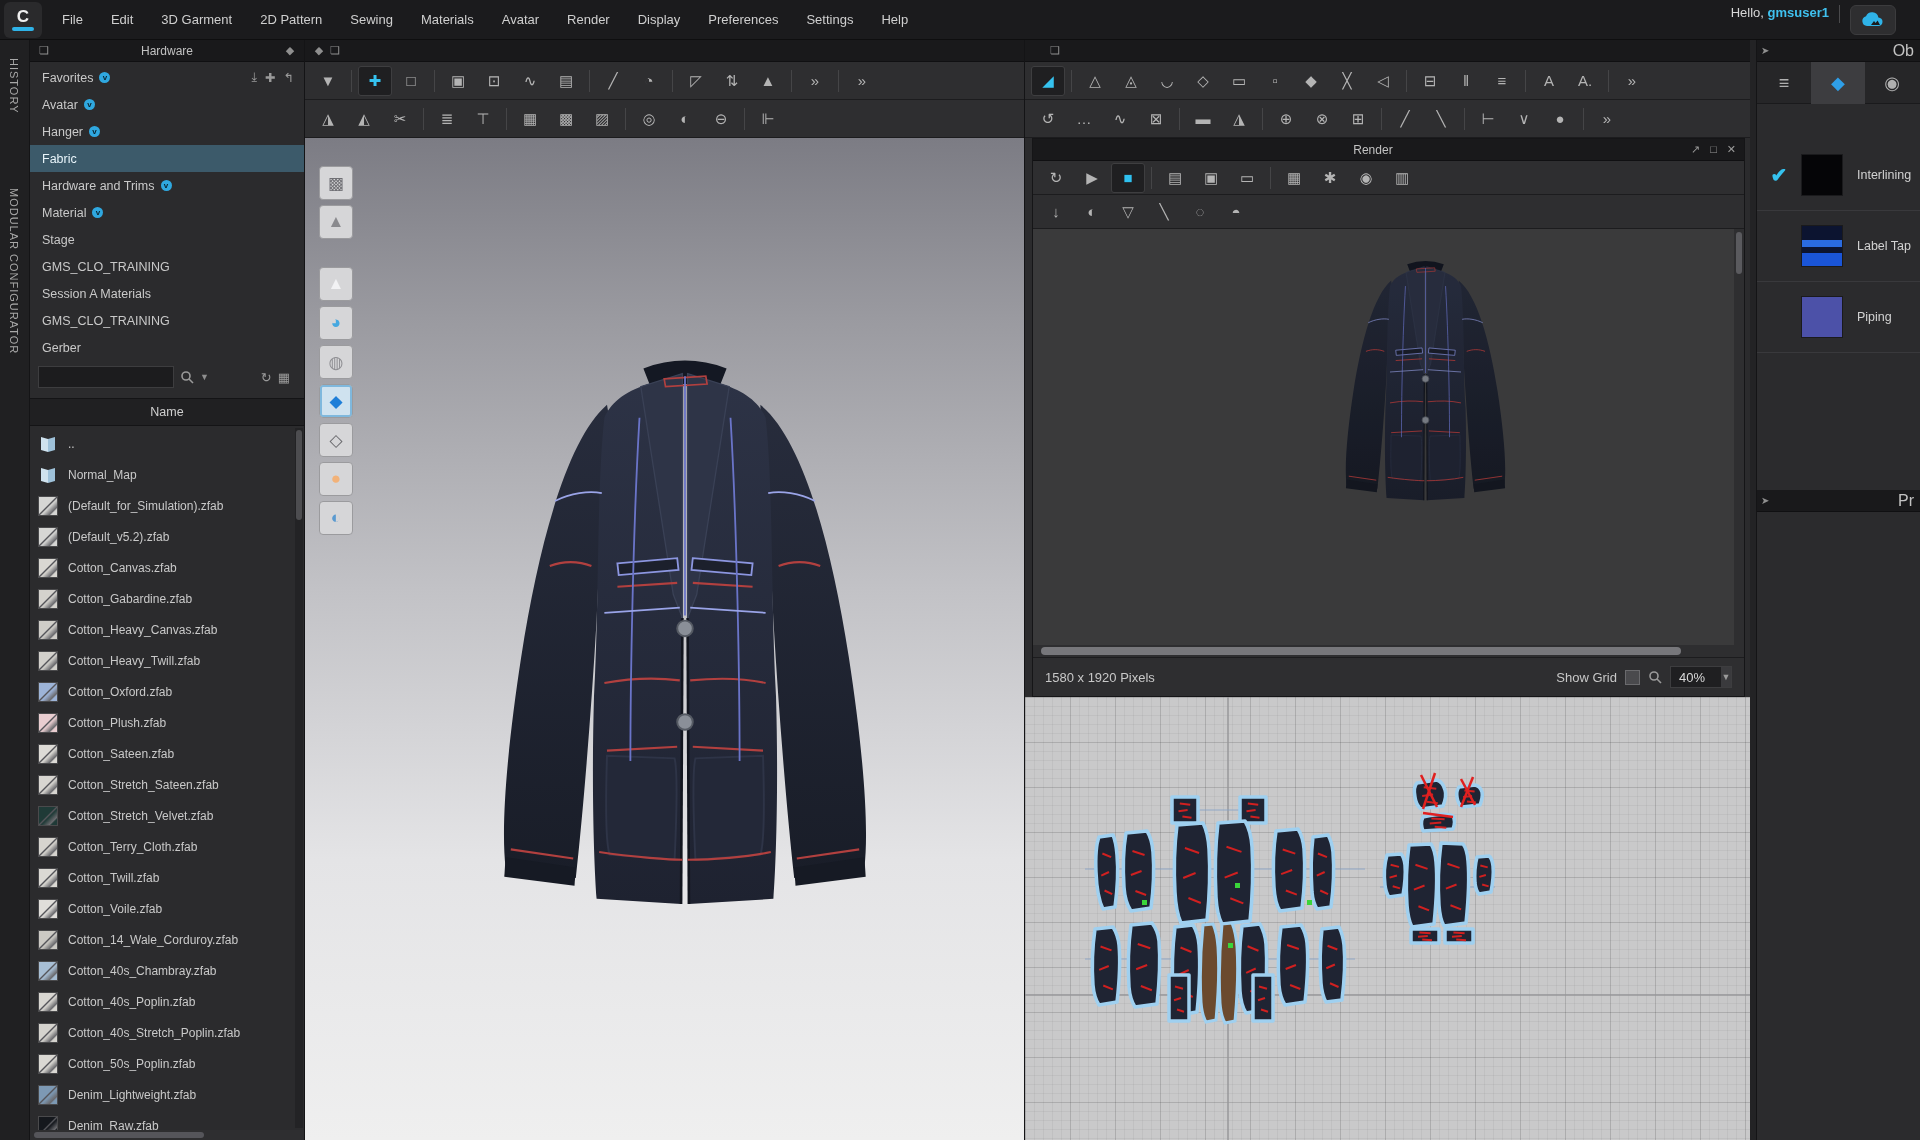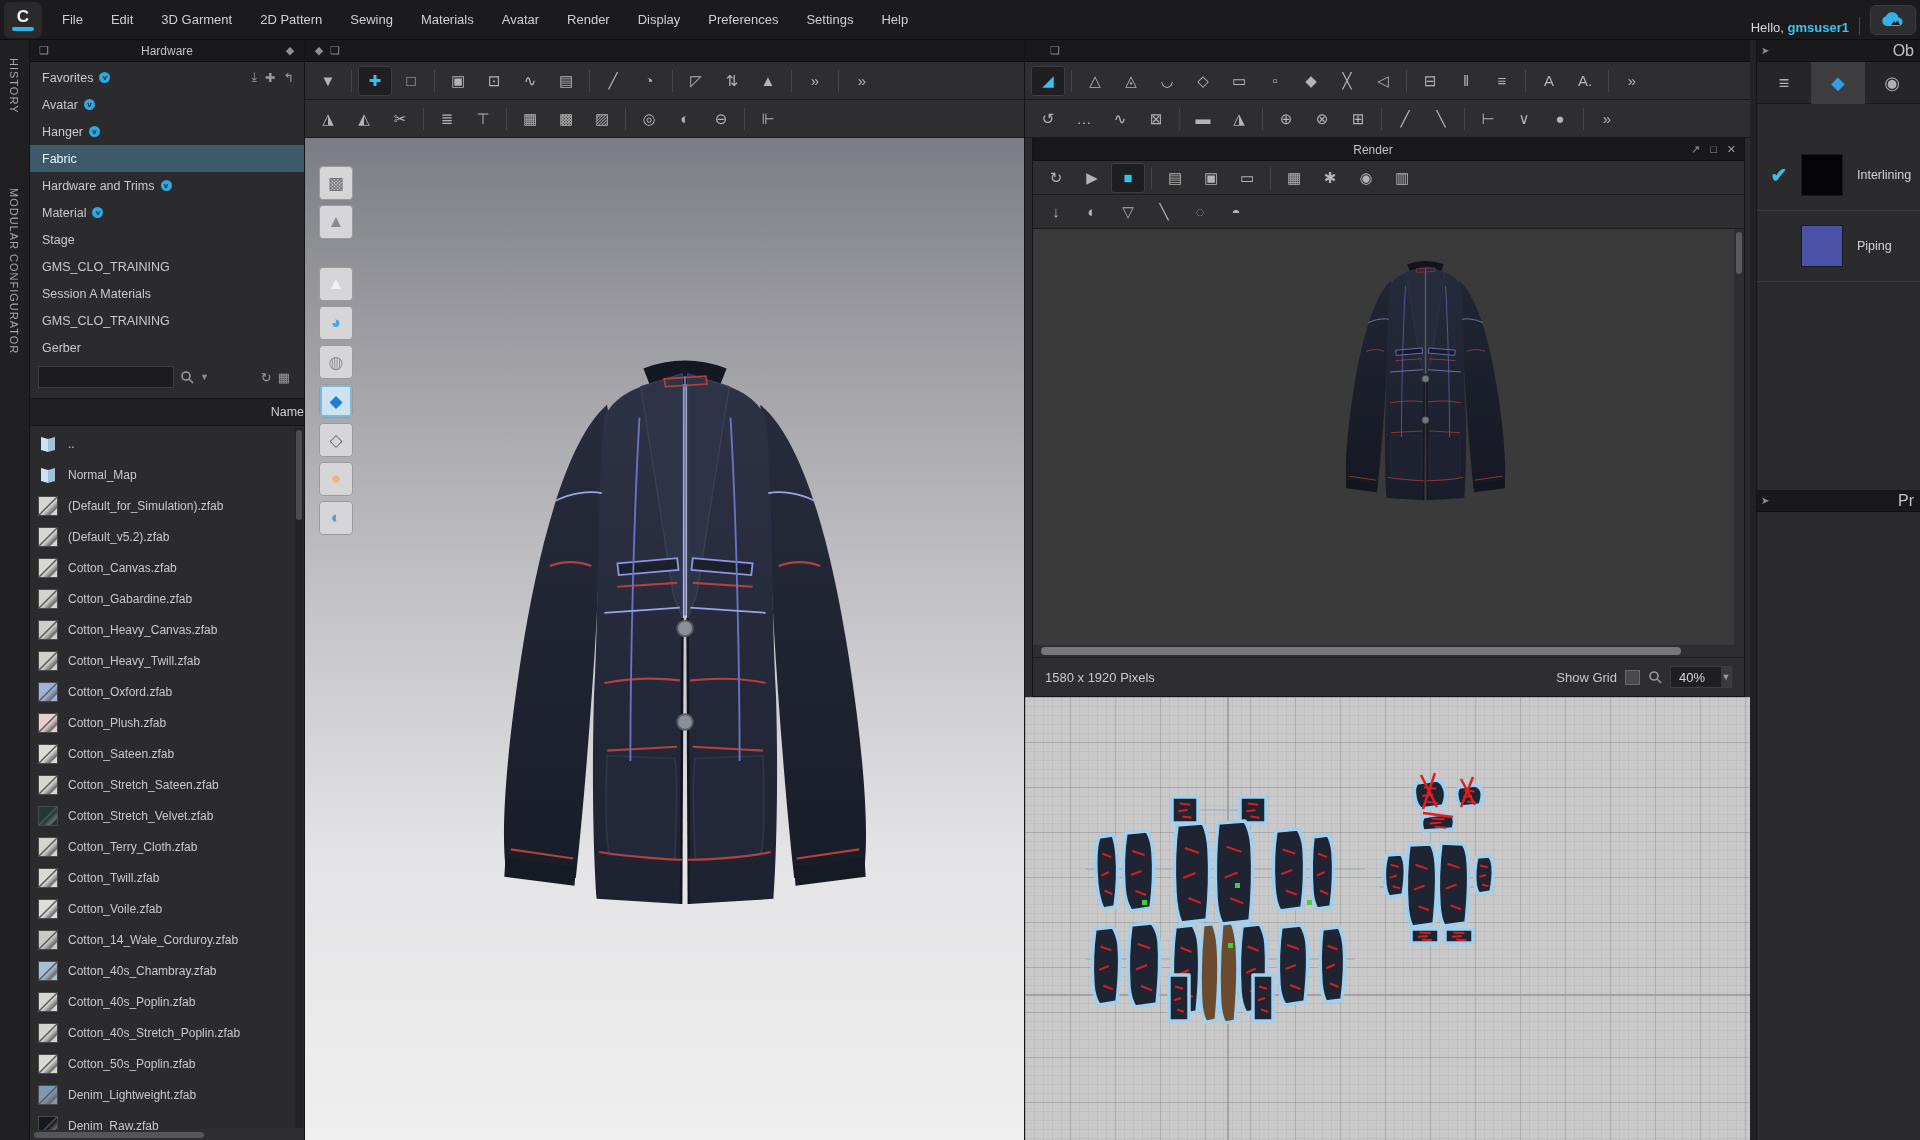--- a/index.html
+++ b/index.html
@@ -8,21 +8,21 @@
   .abs { position:absolute; }
 
   
   #menubar { left:0; top:0; width:1920px; height:40px; background:#1b1b1d;
     display:flex; align-items:center; border-bottom:1px solid #0e0e0f; }
   #logo { width:38px; height:36px; margin:2px 6px 2px 4px; background:#2a2a2c; border-radius:6px;
     display:flex; flex-direction:column; align-items:center; justify-content:center; }
   #logo .c { color:#f0f0f0; font-weight:bold; font-size:17px; line-height:17px; }
   #logo .bar { width:22px; height:4px; background:#2fb3e8; border-radius:2px; margin-top:2px; }
   .menu-item { padding:0 14px; height:40px; display:flex; align-items:center; color:#cfcfcf; font-size:13px; cursor:default; }
-  #menubar-right { margin-left:auto; display:flex; align-items:flex-end; gap:10px; padding-right:4px; }
+  #menubar-right { margin-left:auto; display:flex; align-items:flex-start; gap:10px; padding-right:24px; }
   #greeting { font-size:13px; color:#d8d8d8; }
   #greeting b { color:#3fc1ef; font-weight:bold; }
   #menu-sep { width:1px; height:18px; background:#4a4a4c; }
   #cloud-btn { width:46px; height:30px; background:#2e2e30; border:1px solid #3c3c3e; border-radius:6px;
     display:flex; align-items:center; justify-content:center; }
 
   
   #leftstrip { left:0; top:40px; width:30px; height:1100px; background:#202022; border-right:1px solid #141416; }
   .vtab { writing-mode:vertical-rl; text-orientation:mixed; color:#a8a8a8; font-size:11px;
     letter-spacing:1px; position:absolute; left:8px; }
@@ -36,21 +36,21 @@
   .mini-ic { color:#8f8f8f; font-size:11px; width:16px; text-align:center; }
   #lib-cats { position:absolute; left:0; top:24px; width:100%; }
   .cat-row { height:27px; display:flex; align-items:center; padding-left:12px; gap:6px; font-size:12.5px; color:#c9c9c9; }
   .cat-row.sel { background:#3c5a6a; color:#e8f4fa; }
   .cat-badge { width:11px; height:11px; border-radius:50%; background:#2fa8e0; display:inline-block;
     font-size:8px; color:#08222e; text-align:center; line-height:11px; font-weight:bold; }
   .cat-extra { margin-left:auto; padding-right:10px; display:flex; gap:8px; color:#9a9a9a; }
   #lib-search { position:absolute; left:0; top:322px; width:100%; height:30px; display:flex; align-items:center; padding:0 8px; gap:6px; }
   #lib-search input { width:136px; height:22px; background:#1c1c1e; border:1px solid #3d3d3f; color:#d0d0d0; padding:0 6px; font-size:12px; }
   #name-header { position:absolute; left:0; top:358px; width:100%; height:28px; background:#202022;
-    display:flex; align-items:center; justify-content:flex-end; font-size:12.5px; color:#cfcfcf; border-top:1px solid #141416; border-bottom:1px solid #141416; }
+    display:flex; align-items:center; justify-content:center; font-size:12.5px; color:#cfcfcf; border-top:1px solid #141416; border-bottom:1px solid #141416; }
   #file-list { position:absolute; left:0; top:388px; width:100%; height:702px; overflow:hidden; }
   .file-row { height:31px; display:flex; align-items:center; gap:10px; padding-left:8px; }
   .file-thumb { width:20px; height:20px; flex:0 0 20px; border:1px solid #4a4a4c; position:relative; overflow:hidden; }
   .file-thumb.folder { border:none; }
   .file-label { font-size:12px; color:#c9c9c9; white-space:nowrap; }
   #lib-vscroll { position:absolute; right:1px; top:388px; width:8px; height:700px; background:#232325; }
   #lib-vscroll .thumb { position:absolute; left:1px; top:2px; width:6px; height:90px; background:#4d4d50; border-radius:3px; }
   #lib-hscroll { position:absolute; left:0; bottom:0; width:100%; height:10px; background:#2e2e30; }
   #lib-hscroll .thumb { position:absolute; left:4px; top:2px; width:170px; height:6px; background:#55555a; border-radius:3px; }
 
@@ -647,20 +647,25 @@
       <div class="obj-tab">◉</div>
     </div>
   <div id="fabric-rows">
       <div class="fab-row">
         <span class="fab-check">✔</span>
         <span class="fab-swatch" style="background:#050507;"></span>
         <span class="fab-label">Interlining</span>
       </div>
       <div class="fab-row">
         <span class="fab-check"></span>
+        <span class="fab-swatch" style="background:linear-gradient(180deg,#0c1430 0 34%,#2a6be0 34% 52%,#0c1430 52% 68%,#1a55d8 68% 100%);"></span>
+        <span class="fab-label">Label Tap</span>
+      </div>
+      <div class="fab-row">
+        <span class="fab-check"></span>
         <span class="fab-swatch" style="background:#4c51a8;"></span>
         <span class="fab-label">Piping</span>
       </div>
     </div>
   <div class="rp-header" id="prop-header">
     <span class="arrow">➤</span>
     <span class="rtitle">Pr</span>
   </div>
 </div>
 

